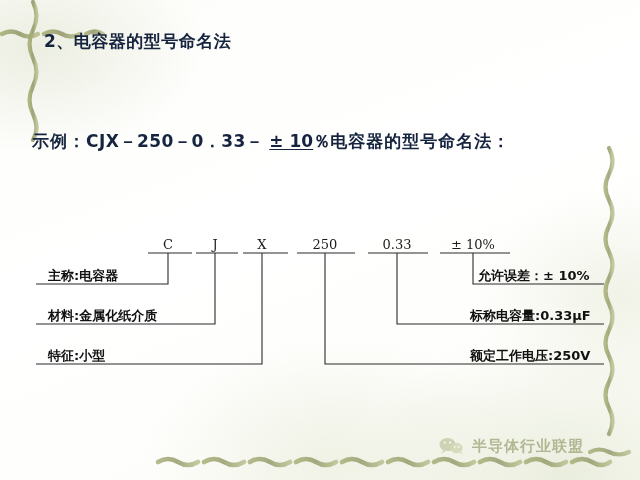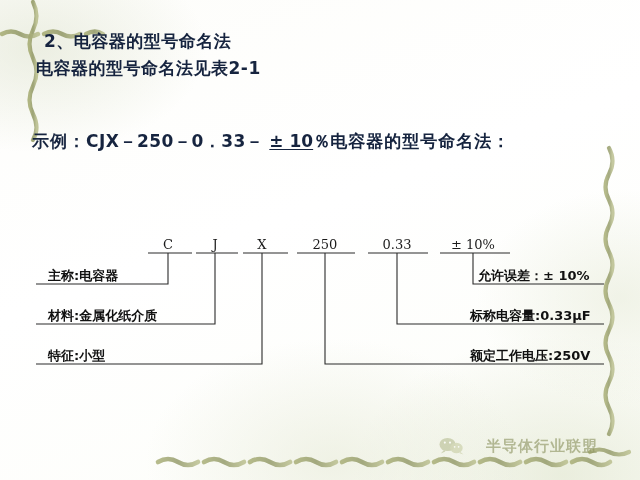--- a/index.html
+++ b/index.html
@@ -74,21 +74,21 @@
   .wire { stroke: #2b2b2b; stroke-width: 1.1; fill: none; }
   .rule { stroke: #2b2b2b; stroke-width: 1.2; }
 
   
   #watermark {
     position: absolute;
     left: 438px;
     top: 436px;
     display: flex;
     align-items: center;
-    gap: 22px;
+    gap: 8px;
     opacity: 0.62;
   }
   #watermark .wm-text {
     font-size: 15px;
     font-weight: bold;
     color: #8d9461;
     letter-spacing: 1px;
     white-space: nowrap;
   }
 </style>
@@ -135,21 +135,20 @@
         <path d="M388,462 q10,-6 20,0 q10,6 20,0"></path>
         <path d="M434,462 q10,-6 20,0 q10,6 20,0"></path>
         <path d="M480,462 q10,-6 20,0 q10,6 20,0"></path>
         <path d="M526,462 q10,-6 20,0 q10,6 20,0"></path>
         <path d="M572,462 q10,-6 20,0 q10,6 18,0"></path>
       </g>
     </svg>
   </div>
 
   <div id="title-line1" class="heading">2、电容器的型号命名法</div>
-  <div id="title-line2" class="heading">电容器的型号命名法见表2-1</div>
 
   <div id="example-line">
     <span class="lbl">示例：</span><span class="code">CJX－250－0．33－</span><span>&nbsp;</span><span class="tol">± 10</span><span>％</span><span class="lbl">电容器的型号命名法：</span>
   </div>
 
   <div id="diagram">
     <svg width="640" height="190" viewBox="0 200 640 190">
 
       <g>
 

